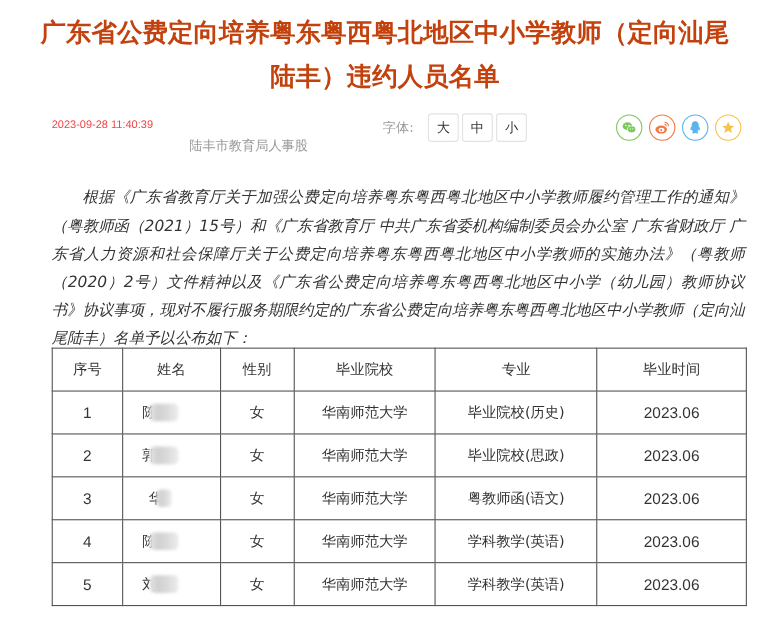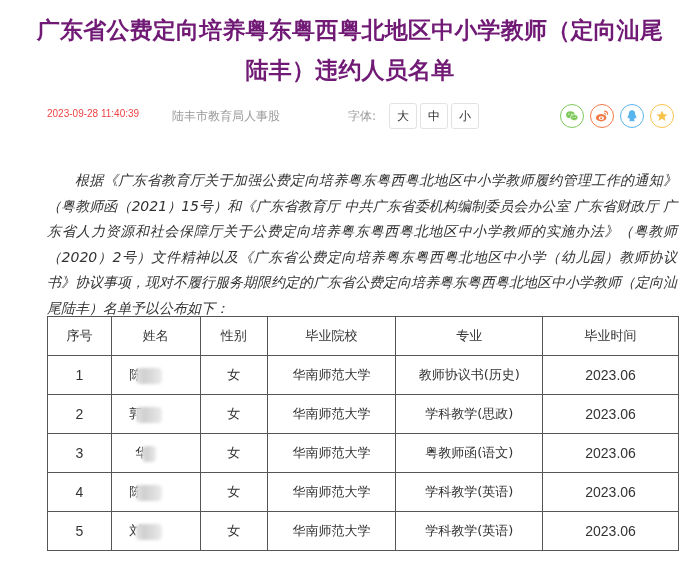--- a/index.html
+++ b/index.html
@@ -1,29 +1,29 @@
 <!DOCTYPE html>
 <html><head>
   <meta charset="utf-8">
   <style>
     * { margin: 0; padding: 0; box-sizing: border-box; }
     html, body { width: 700px; height: 568px; overflow: hidden; background: #ffffff; }
     body { font-family: "DejaVu Sans", "Liberation Sans", sans-serif; color: #333; position: relative; }
 
     .title {
       position: absolute; left: 30px; top: 10px; width: 640px;
-      text-align: center; font-size: 23px; font-weight: bold; color: #701a75;
+      text-align: center; font-size: 23px; font-weight: bold; color: #c2410c;
       line-height: 40px; letter-spacing: 0.2px;
     }
 
     .meta-bar {
       position: absolute; left: 0; top: 100px; width: 700px; height: 32px;
     }
     .meta-date { position: absolute; left: 47px; top: 8px; font-size: 10px; color: #ef4444; font-family: "Liberation Sans", sans-serif; }
-    .meta-source { position: absolute; left: 172px; top: 8px; font-size: 12px; color: #999; text-align: right; }
+    .meta-source { position: absolute; left: 172px; top: 24px; font-size: 12px; color: #999; text-align: right; }
     .font-label { position: absolute; left: 348px; top: 8px; font-size: 12px; color: #999; }
     .font-btn {
       position: absolute; top: 3px; width: 28px; height: 26px;
       border: 1px solid #e2e2e2; border-radius: 3px; background: #fff;
       font-size: 12px; color: #333; text-align: center; line-height: 24px; cursor: pointer;
     }
     .font-btn.b1 { left: 389px; }
     .font-btn.b2 { left: 420px; }
     .font-btn.b3 { left: 451px; }
 
@@ -130,29 +130,29 @@
       <th>专业</th>
       <th>毕业时间</th>
     </tr>
   </thead>
   <tbody>
     <tr>
       <td class="num">1</td>
       <td class="name-cell"><span class="surname">陈</span><span class="blur"></span></td>
       <td>女</td>
       <td>华南师范大学</td>
-      <td>教师协议书(历史)</td>
+      <td>毕业院校(历史)</td>
       <td class="num">2023.06</td>
     </tr>
     <tr>
       <td class="num">2</td>
       <td class="name-cell"><span class="surname">郭</span><span class="blur"></span></td>
       <td>女</td>
       <td>华南师范大学</td>
-      <td>学科教学(思政)</td>
+      <td>毕业院校(思政)</td>
       <td class="num">2023.06</td>
     </tr>
     <tr>
       <td class="num">3</td>
       <td class="name-cell"><span class="surname">华</span><span class="blur short"></span></td>
       <td>女</td>
       <td>华南师范大学</td>
       <td>粤教师函(语文)</td>
       <td class="num">2023.06</td>
     </tr>

